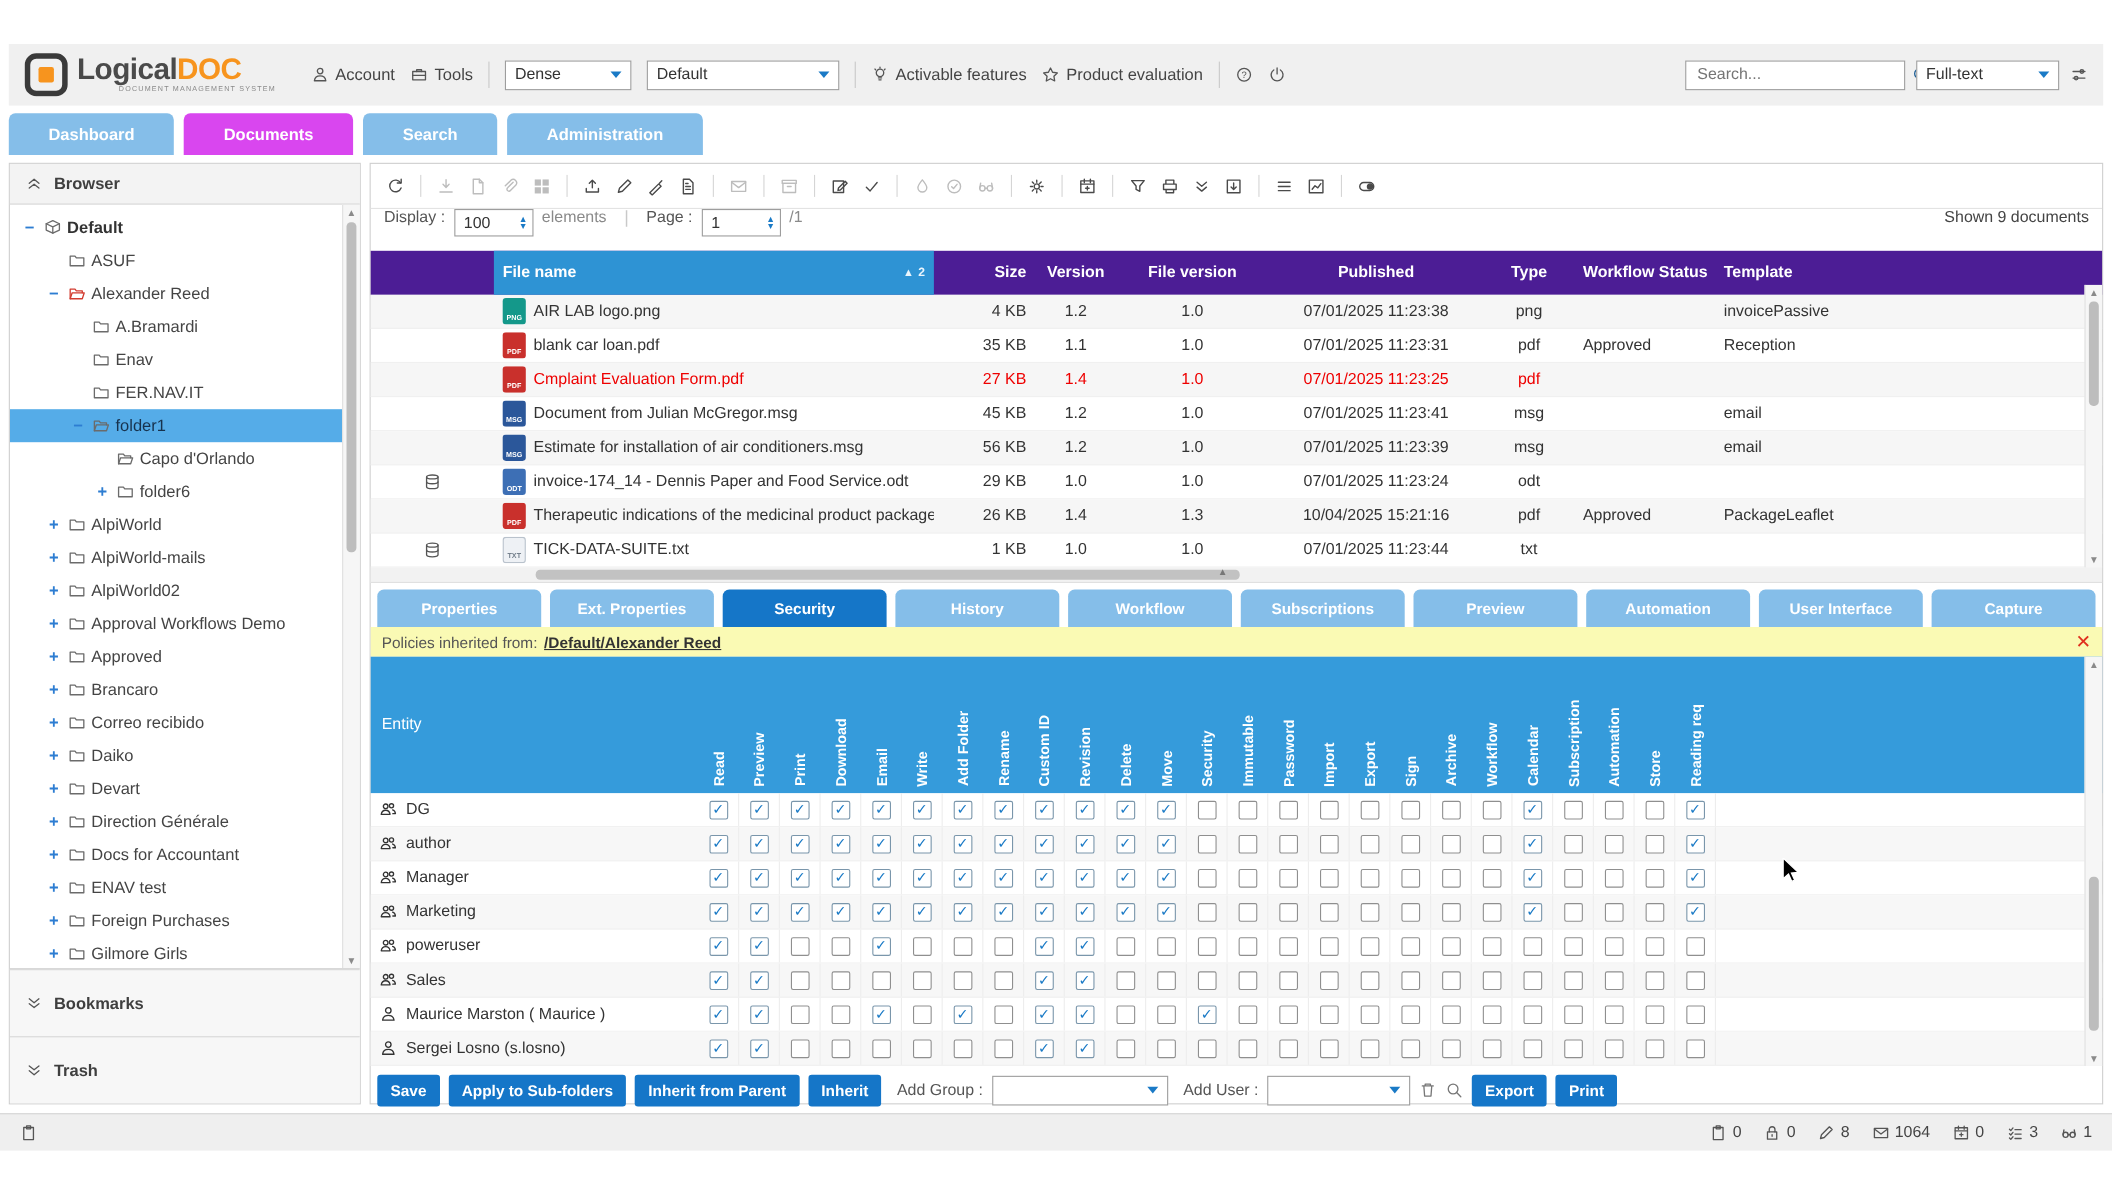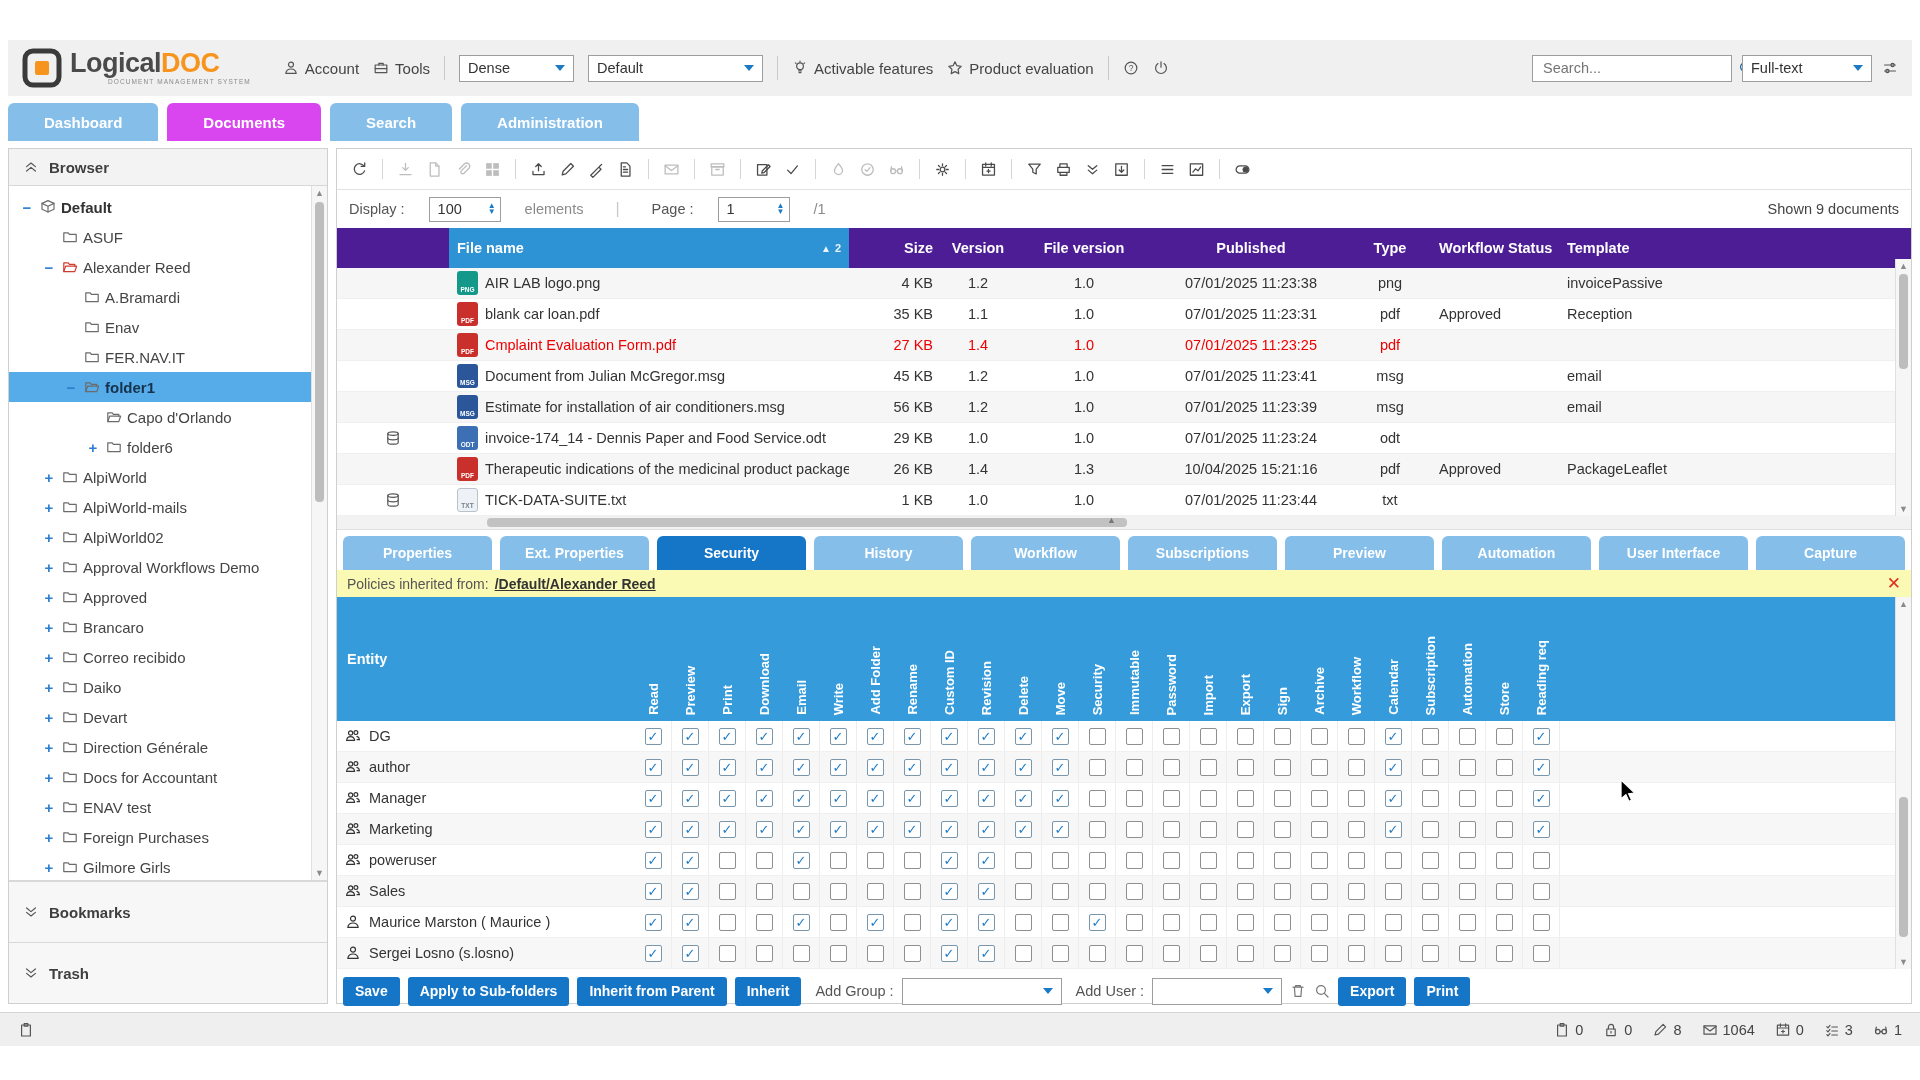--- a/index.html
+++ b/index.html
@@ -44,42 +44,42 @@
             font-weight:bold;color:#3f3f3f;font-size:15px;flex:none;border-bottom:1px solid #d8d8d8}
   .side-hdr .ic{color:#555}
   .treewrap{flex:1;position:relative;overflow:hidden;border-bottom:1px solid #d8d8d8}
   .tree{position:absolute;left:0;top:6px;right:15px;bottom:0}
   .tnode{height:30px;display:flex;align-items:center;gap:5px;font-size:15px;color:#444;cursor:default;white-space:nowrap}
   .tnode .exp{width:16px;text-align:center;color:#2d7dd2;font-weight:bold;font-size:15px;flex:none}
   .tnode .ic{color:#6b6b6b;flex:none}
   .tnode .ic.red{color:#d23b2f}
   .tlabel.b{font-weight:bold;color:#333}
   .tnode.sel{background:#55ace8}
-  .tnode.sel .tlabel{color:#17324d;font-weight:bold}
+  .tnode.sel .tlabel{color:#17324d;font-weight:normal}
   .side-accordion{height:36px;background:#f7f7f7;display:flex;align-items:center;gap:10px;padding:12px 14px;
                   font-weight:bold;color:#3f3f3f;font-size:15px;flex:none;border-top:1px solid #d8d8d8}
   .side-accordion .ic{color:#555}
 
   
   .vscroll{position:absolute;top:0;bottom:0;right:0;width:15px;background:#f6f6f6;border-left:1px solid #e0e0e0;
            display:flex;flex-direction:column;align-items:center;font-size:9px;color:#8a8a8a}
   .vthumb{width:9px;background:#bdbdbd;border-radius:4px;position:absolute;left:3px}
   .varrow{height:14px;display:flex;align-items:center;justify-content:center;width:100%}
 
   
   .main{position:absolute;left:336px;top:148px;right:8px;bottom:76px;border:1px solid #cfcfcf;
         box-sizing:border-box;display:flex;flex-direction:column;background:#fff}
 
   .toolbar{height:40px;flex:none;display:flex;align-items:center;gap:4px;padding:0 10px;border-bottom:1px solid #e3e3e3}
   .tbtn{background:none;border:0;padding:4px;color:#4a4a4a;display:flex;cursor:pointer}
   .tbtn svg{width:17px;height:17px}
   .tbtn.dis{color:#bdbdbd}
   .tsep{width:1px;height:20px;background:#d5d5d5;margin:0 6px}
 
-  .controls{height:38px;flex:none;display:flex;align-items:center;gap:24px;padding:0 12px;font-size:14.5px;color:#555}
+  .controls{height:38px;flex:none;display:flex;gap:8px;padding:0 12px;font-size:14.5px;color:#555}
   .spin{background:#fff;border:1px solid #9d9d9d;height:25px;width:72px;display:flex;align-items:center;
         justify-content:space-between;padding:0 4px 0 8px;box-sizing:border-box;color:#333}
   .spin .arrows{display:flex;flex-direction:column;line-height:6px;font-size:8px;color:#1a7ac6}
   .csep{color:#c9c9c9;margin:0 8px;font-size:16px}
   .shown{margin-left:auto;color:#444}
 
   
   .dtable{flex:none;position:relative}
   .dhead{height:40px;background:#4c1d95;display:flex;align-items:center;color:#fff;font-weight:bold;font-size:14.5px}
   .dc{padding:0 8px;box-sizing:border-box;overflow:hidden;white-space:nowrap;display:flex;align-items:center;gap:7px}
@@ -114,21 +114,21 @@
   .dtab.act{background:#1576c8}
 
   .banner{height:27px;flex:none;background:#fafab4;display:flex;align-items:center;padding:0 10px;font-size:14px;color:#555;gap:6px}
   .banner a{color:#333;font-weight:bold}
   .banner .close{margin-left:auto;color:#e0301e;font-weight:bold;font-size:17px;cursor:pointer}
 
   
   .sectable{flex:none;position:relative}
   .shead{height:124px;background:#359bdb;display:flex}
   .sh-entity{width:298px;flex:none;display:flex;align-items:center;padding-left:10px;color:#fff;
-             font-weight:bold;font-size:14.5px;box-sizing:border-box}
+             font-weight:normal;font-size:14.5px;box-sizing:border-box}
   .sh-col{width:37px;flex:none;display:flex;align-items:flex-end;justify-content:center}
   .sh-col .vert{writing-mode:vertical-rl;transform:rotate(180deg);color:#fff;font-weight:bold;
                 font-size:13px;white-space:nowrap;margin-bottom:6px}
   .sh-fill{flex:1}
   .srow{height:30px;display:flex;align-items:center;border-bottom:1px solid #f0f0f0}
   .srow.even{background:#f7f7f7}
   .s-entity{width:298px;flex:none;display:flex;align-items:center;gap:8px;padding-left:8px;
             box-sizing:border-box;font-size:14.5px;color:#333;white-space:nowrap}
   .s-entity .ic{color:#333}
   .s-cell{width:37px;flex:none;display:flex;align-items:center;justify-content:center;border-right:1px solid #ededed;height:100%;box-sizing:border-box}

